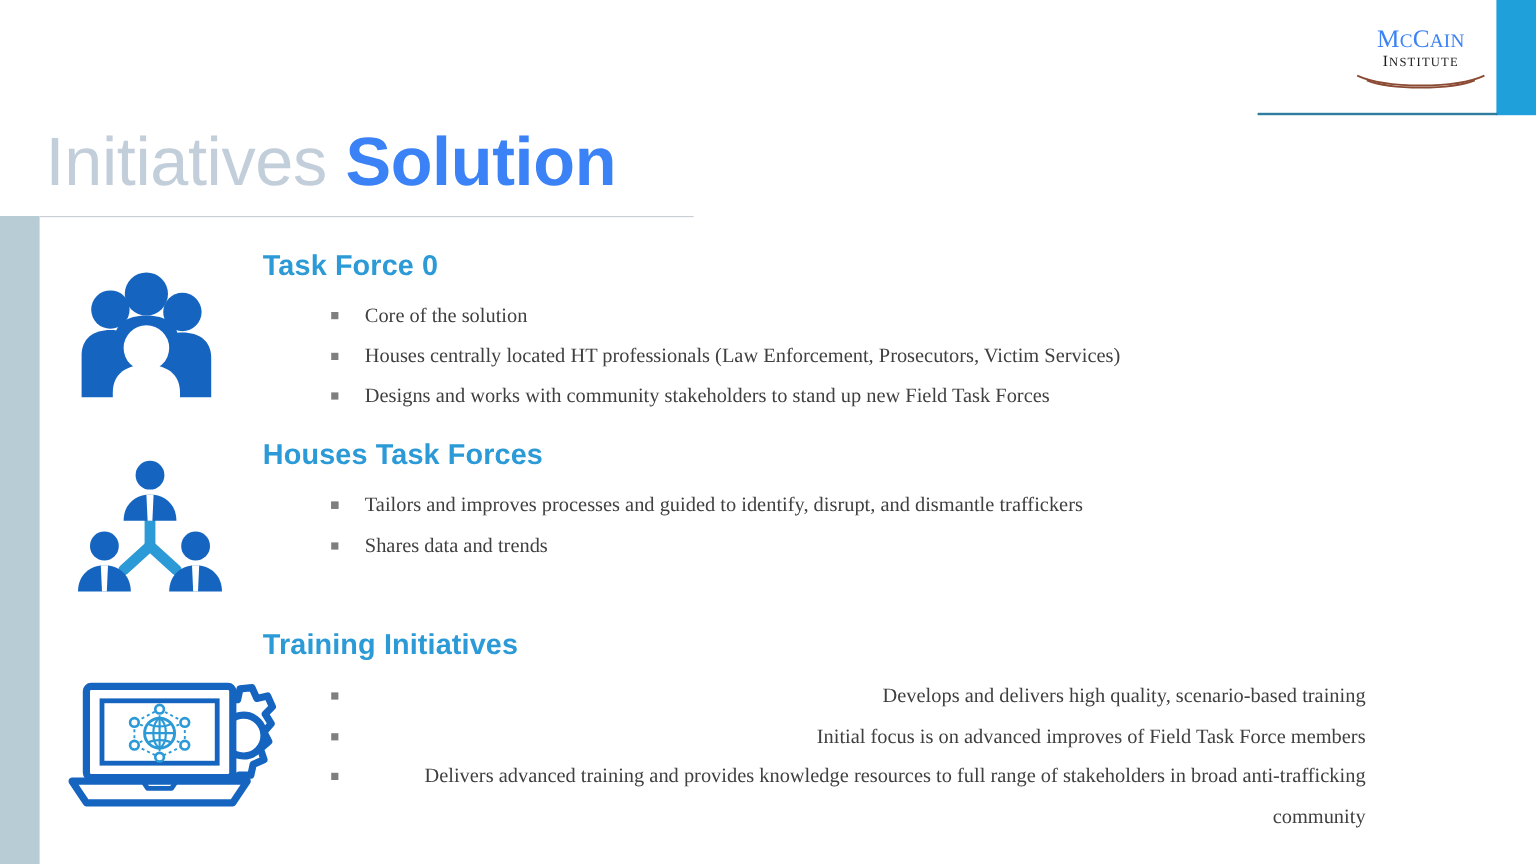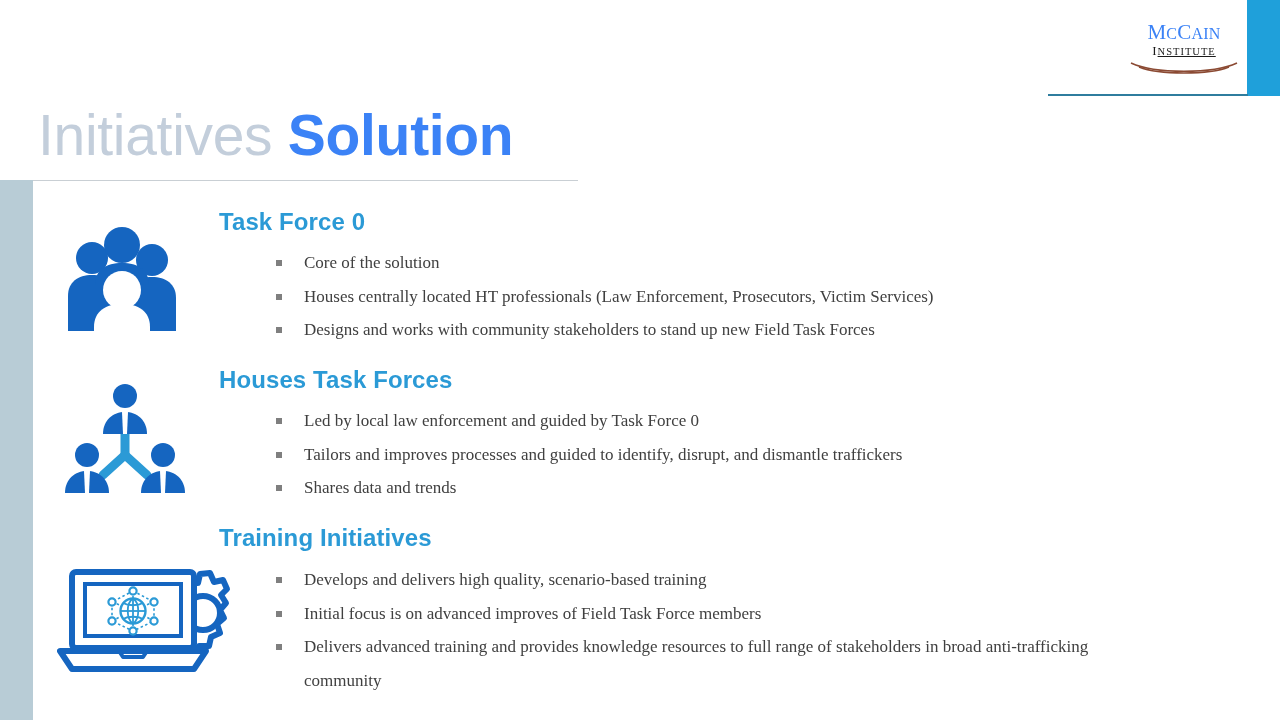--- a/index.html
+++ b/index.html
@@ -58,21 +58,21 @@
   .logo-mccain .cap { font-size: 21px; }
   .logo-mccain .sc  { font-size: 16px; }
   .logo-institute {
     font-family: "Liberation Serif", serif;
     font-size: 13px;
     letter-spacing: 1.0px;
     color: #1b1b1b;
     line-height: 1.25;
     white-space: nowrap;
   }
-  .logo-institute .sc { font-size: 10.5px; text-decoration: underline; }
+  .logo-institute .sc { font-size: 10.5px; }
   .logo-swoosh {
     margin-top: 1px;
     width: 100%;
     height: 16px;
     display: block;
   }
 
   
   .left-bar {
     position: absolute;
@@ -220,21 +220,21 @@
         <path d="M22 88 L28 88 L27 110 L23 110 Z" fill="#ffffff"></path>
 
         <circle cx="101" cy="72" r="12" fill="#1565c0"></circle>
         <path d="M79 110 C79 96 89 88 101 88 C113 88 123 96 123 110 Z" fill="#1565c0"></path>
         <path d="M98 88 L104 88 L103 110 L99 110 Z" fill="#ffffff"></path>
       </svg>
 
       <div class="sec-head" style="left:219px; top:171px;">Houses Task Forces</div>
 
       <ul class="bullets" style="left:268px; top:209px; width:830px;">
-        <li class="bullet"><span class="marker"></span><span>Led by local law enforcement and guided by Task Force 0</span></li>
+        <li class="bullet"><span class="marker"></span></li>
         <li class="bullet"><span class="marker"></span><span>Tailors and improves processes and guided to identify, disrupt, and dismantle traffickers</span></li>
         <li class="bullet"><span class="marker"></span><span>Shares data and trends</span></li>
       </ul>
     </div>
 
     <div class="section">
       <svg class="sec-icon" style="left:57px; top:366px; width:175px; height:112px;" viewBox="0 0 175 112">
 
         <g fill="none" stroke="#1565c0" stroke-width="6">
           <path d="M132 22 L141 22 L143 13 L153 12 L157 21 L166 19 L170 28 L164 34 L169 42 L163 49 L167 57 L160 63 L163 72 L154 76 L152 85 L142 85 L138 93 L130 90" stroke-linejoin="round" stroke-linecap="round"></path>
@@ -268,21 +268,21 @@
           <path d="M76 37.5 L76 62.5"></path>
           <path d="M76 37.5 C69 42, 69 58, 76 62.5"></path>
           <path d="M76 37.5 C83 42, 83 58, 76 62.5"></path>
           <path d="M66 42 C71 45, 81 45, 86 42"></path>
           <path d="M66 58 C71 55, 81 55, 86 58"></path>
         </g>
       </svg>
 
       <div class="sec-head" style="left:219px; top:329px;">Training Initiatives</div>
 
-      <ul class="bullets" style="left:268px; top:368px; width:870px;">
+      <ul class="bullets" style="left:268px; top:368px; width:870px;text-align:right;">
         <li class="bullet"><span class="marker"></span><span>Develops and delivers high quality, scenario-based training</span></li>
         <li class="bullet"><span class="marker"></span><span>Initial focus is on advanced improves of Field Task Force members</span></li>
         <li class="bullet wrap"><span class="marker"></span><span>Delivers advanced training and provides knowledge resources to full range of stakeholders in broad anti-trafficking community</span></li>
       </ul>
     </div>
 
   </div>
 </div>
 
 </body></html>

